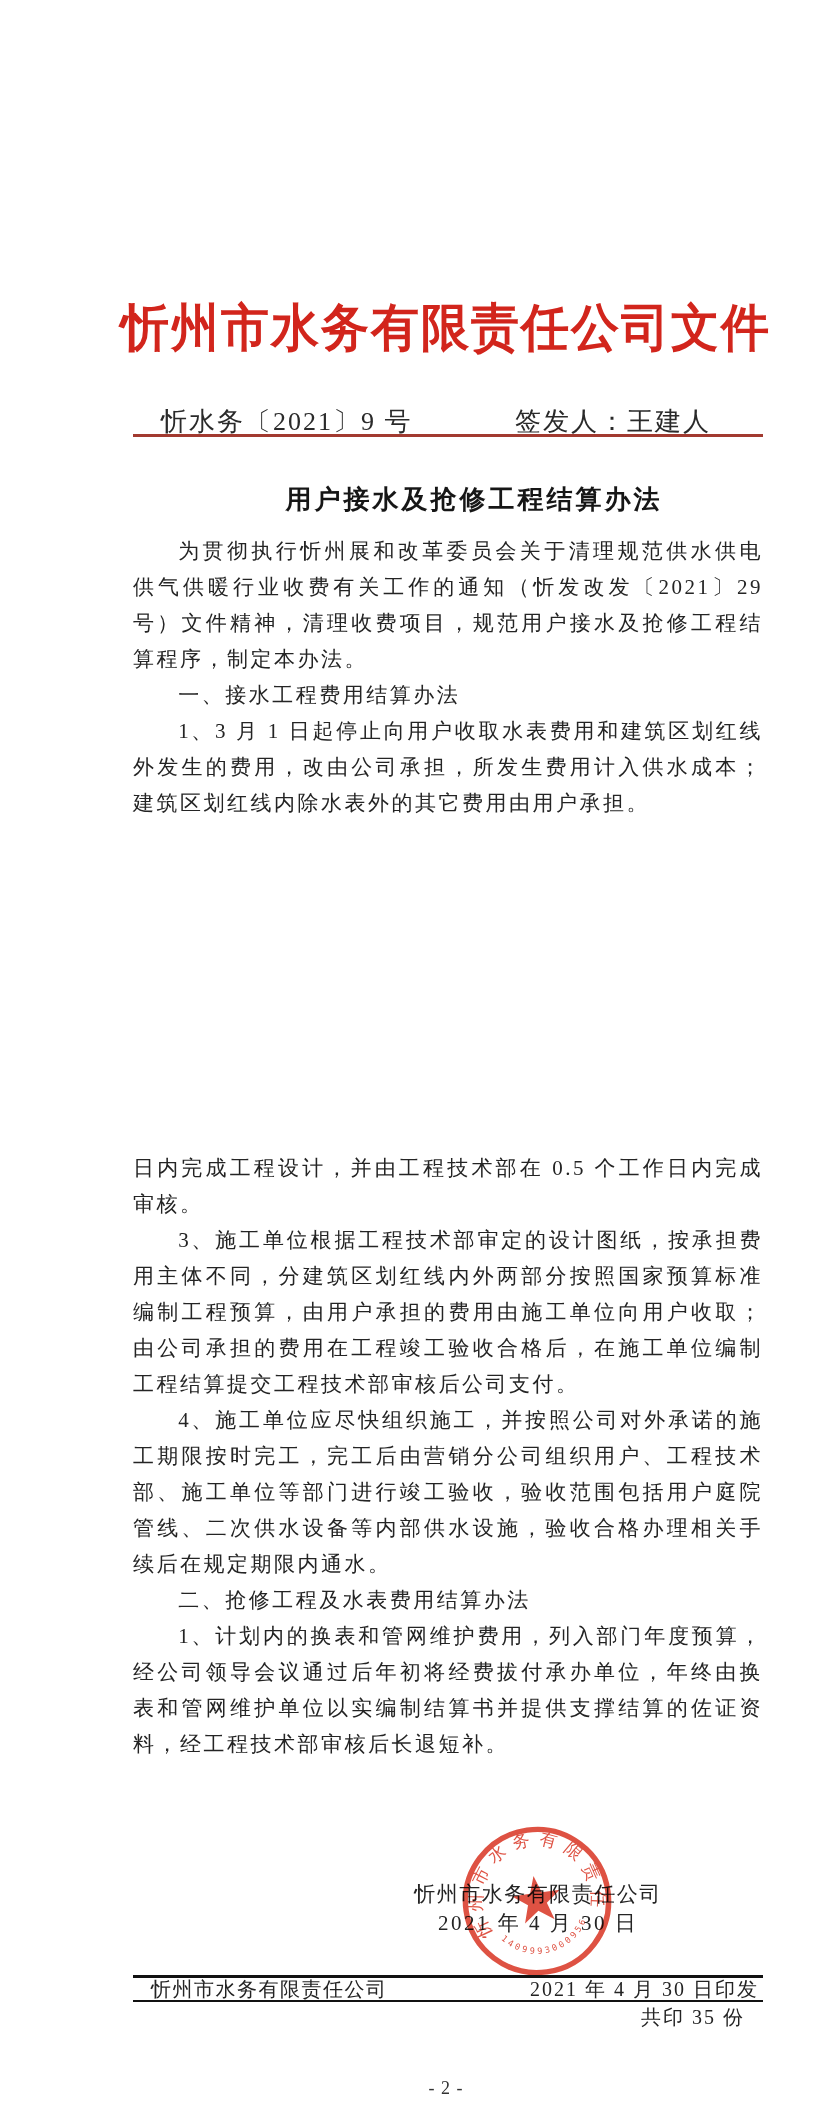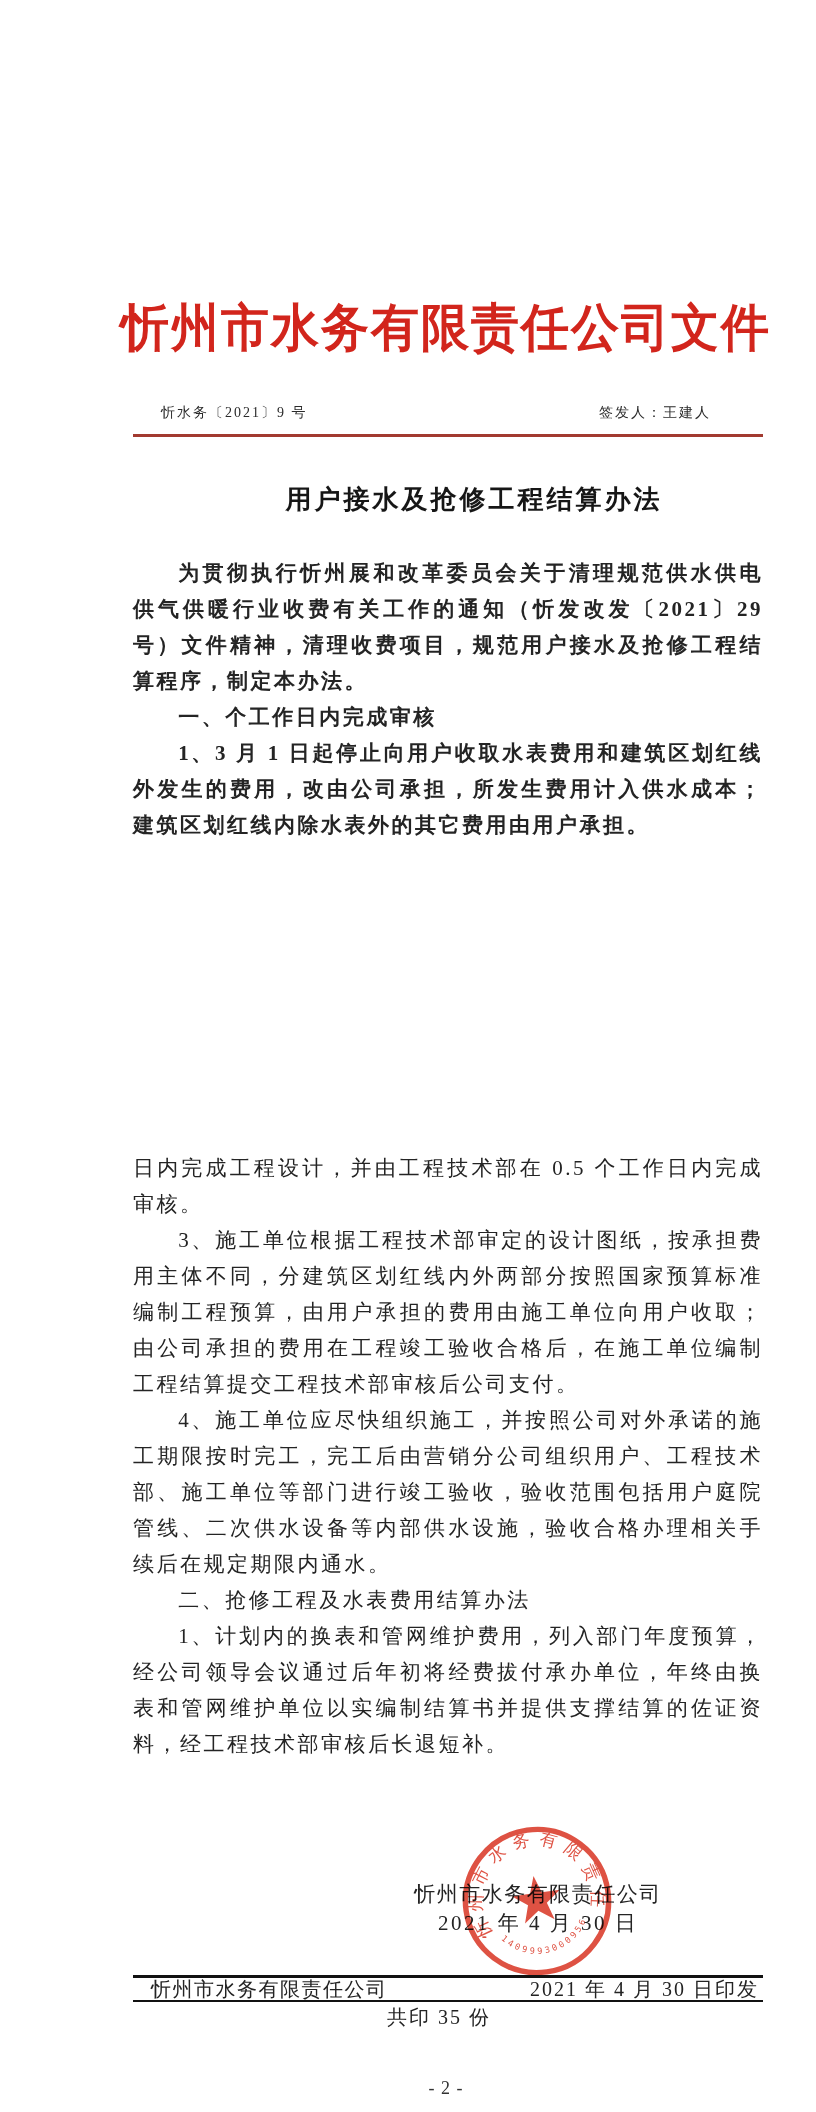--- a/index.html
+++ b/index.html
@@ -21,21 +21,21 @@
     font-size:48px; font-weight:bold;
     letter-spacing:2px;
     color:#d2251c;
     transform:scaleY(1.06);
     white-space:nowrap;
   }
 
   .doc-info-row {
     top:404px; left:95px; width:630px;
     display:flex; justify-content:space-between; align-items:baseline;
-    font-size:14px; letter-spacing:2px;
+    font-size:26px; letter-spacing:2px;
     color:#2a2a2a;
   }
   .doc-info-row .doc-number { padding-left:28px; }
   .doc-info-row .issuer { padding-right:52px;margin-left:19px; }
 
   .red-rule {
     top:434px; left:95px; width:630px; height:3px;
     background:#a23a30;
   }
 
@@ -52,21 +52,21 @@
   .body-block {
     left:95px; width:630px;
     font-size:21px;
     line-height:36px;
     letter-spacing:2.5px;
     text-align:justify;
     color:#242424;
   }
   .body-block p { margin:0; text-indent:2.15em; }
   .body-block p.no-indent { text-indent:0; }
-  .block-page1 { top:555px;font-weight:bold; }
+  .block-page1 { top:533px; }
   .block-page2 { top:1150px; }
 
   
   .signature {
     top:1880px; left:370px; width:260px;
     text-align:center;
     font-size:21px; line-height:29px;
     letter-spacing:1.5px;
     color:#242424;
   }
@@ -88,21 +88,21 @@
   .footer-row {
     top:1978px; left:95px; width:630px;
     display:flex; justify-content:space-between; align-items:center;
     font-size:20px; letter-spacing:1.5px; color:#232323;
     line-height:22px;
   }
   .footer-row .footer-org { padding-left:18px; }
   .footer-row .footer-print-date { padding-right:4px; letter-spacing:2px; }
   .footer-copies {
     top:2004px; left:95px; width:630px;
-    text-align:center;
+    text-align:right;
     font-size:20px; letter-spacing:2px; color:#232323;
     padding-right:0; box-sizing:border-box;
   }
   .footer-copies span { margin-right:18px; }
 
   .page-number {
     top:2078px; left:0; width:816px;
     text-align:center;
     font-size:18px; letter-spacing:1px; color:#333;
   }
@@ -118,21 +118,21 @@
     <span class="doc-number">忻水务〔2021〕9 号</span>
     <span class="issuer">签发人：王建人</span>
   </div>
 
   <div class="abs red-rule"></div>
 
   <div class="abs doc-title">用户接水及抢修工程结算办法</div>
 
   <div class="abs body-block block-page1">
     <p>为贯彻执行忻州展和改革委员会关于清理规范供水供电供气供暖行业收费有关工作的通知（忻发改发〔2021〕29 号）文件精神，清理收费项目，规范用户接水及抢修工程结算程序，制定本办法。</p>
-    <p>一、个工作日内完成审核</p>
+    <p>一、接水工程费用结算办法</p>
     <p>1、3 月 1 日起停止向用户收取水表费用和建筑区划红线外发生的费用，改由公司承担，所发生费用计入供水成本；建筑区划红线内除水表外的其它费用由用户承担。</p>
   </div>
 
   <div class="abs body-block block-page2">
     <p class="no-indent">日内完成工程设计，并由工程技术部在 0.5 个工作日内完成审核。</p>
     <p>3、施工单位根据工程技术部审定的设计图纸，按承担费用主体不同，分建筑区划红线内外两部分按照国家预算标准编制工程预算，由用户承担的费用由施工单位向用户收取；由公司承担的费用在工程竣工验收合格后，在施工单位编制工程结算提交工程技术部审核后公司支付。</p>
     <p>4、施工单位应尽快组织施工，并按照公司对外承诺的施工期限按时完工，完工后由营销分公司组织用户、工程技术部、施工单位等部门进行竣工验收，验收范围包括用户庭院管线、二次供水设备等内部供水设施，验收合格办理相关手续后在规定期限内通水。</p>
     <p>二、抢修工程及水表费用结算办法</p>
     <p>1、计划内的换表和管网维护费用，列入部门年度预算，经公司领导会议通过后年初将经费拔付承办单位，年终由换表和管网维护单位以实编制结算书并提供支撑结算的佐证资料，经工程技术部审核后长退短补。</p>
   </div>

